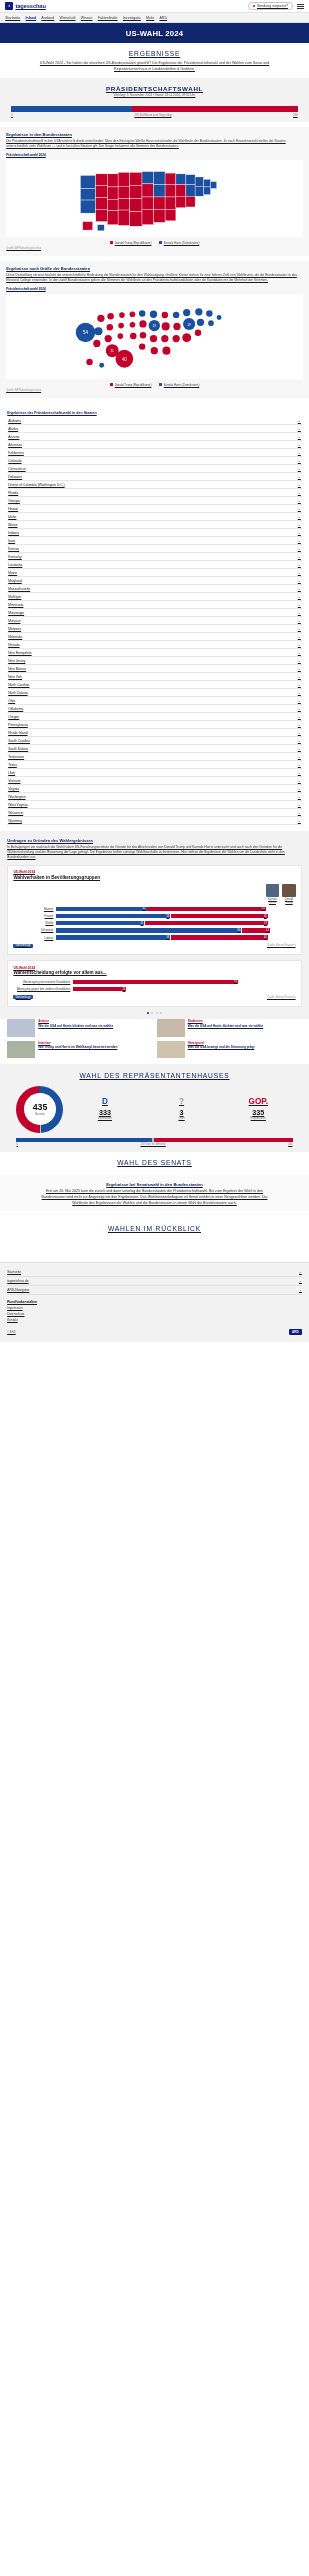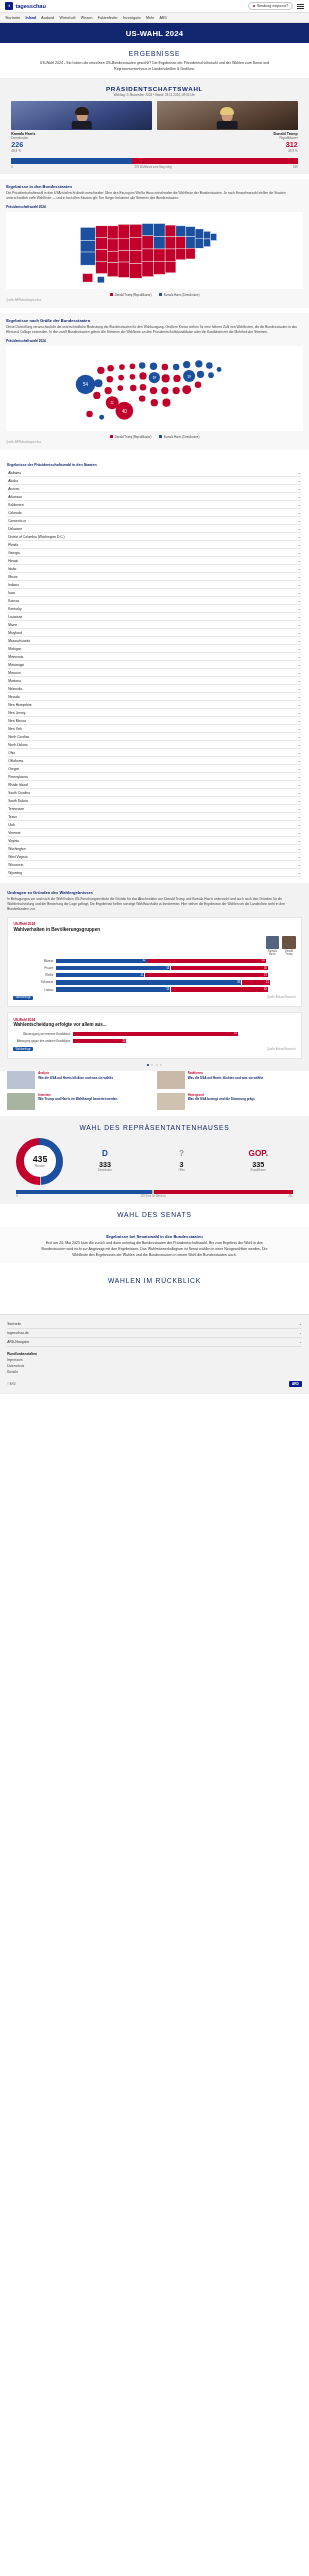--- a/index.html
+++ b/index.html
@@ -6,21 +6,21 @@
   * { box-sizing: border-box; }
   html, body { margin:0; padding:0; }
   body {
     width: 309px;
     font-family: "Liberation Sans", sans-serif;
     background: #ffffff;
     color: #1a1a1a;
     font-size: 5.7px;
     -webkit-font-smoothing: antialiased;
   }
-  .page { width:309px; position:relative; overflow:hidden; }
+  .page { width:309px; position:relative; overflow:hidden;text-decoration:underline; }
 
   
   .topbar {
     height: 13.4px; background:#ffffff; border-bottom:0.5px solid #e3e3e3;
     display:flex; align-items:center; padding:0 5.2px; gap:4.1px;
   }
   .logo { display:flex; align-items:center; gap:2.1px; }
   .logo-mark {
     width:8.2px;height:8.2px;background:#0c1c8c;border-radius:1px;
     display:flex;align-items:center;justify-content:center;
@@ -209,46 +209,20 @@
   <div class="section">
     <h2 class="section-title">ERGEBNISSE</h2>
     <p class="lead">US-Wahl 2024 - Sie haben die einzelnen US-Bundesstaaten gewählt? Die Ergebnisse der Präsidentschaftswahl und der Wahlen zum Senat und Repräsentantenhaus in Ländertabellen &amp; Grafiken.</p>
   </div>
 
   <div class="section band-grey">
     <h2 class="cand-head">PRÄSIDENTSCHAFTSWAHL</h2>
     <div class="cand-sub">Wahltag: 5. November 2024 • Stand: 23.11.2024, 09:32 Uhr</div>
 
     <div class="cand-row">
-      <div class="cand">
-        <div class="cand-photo harris">
-          <div class="face">
-              <div class="hair"></div>
-              <div class="head"></div>
-              <div class="body"></div>
-            </div>
-        </div>
-        <div class="cand-name">Kamala Harris</div>
-        <div class="cand-party">Demokraten</div>
-        <div class="cand-stat blue-txt">226</div>
-        <div class="cand-party">48,3 %</div>
-      </div>
-      <div class="cand right-align">
-        <div class="cand-photo trump">
-          <div class="face trump">
-              <div class="hair"></div>
-              <div class="head"></div>
-              <div class="body"></div>
-            </div>
-        </div>
-        <div class="cand-name">Donald Trump</div>
-        <div class="cand-party">Republikaner</div>
-        <div class="cand-stat red-txt">312</div>
-        <div class="cand-party">49,9 %</div>
-      </div>
     </div>
 
     <div class="ev-bar">
       <div class="b" style="flex:226"></div>
       <div class="r" style="flex:312"></div>
     </div>
     <div class="ev-scale">
       <span>0</span>
       <span>270 Wahlleute zum Sieg nötig</span>
       <span>538</span>

